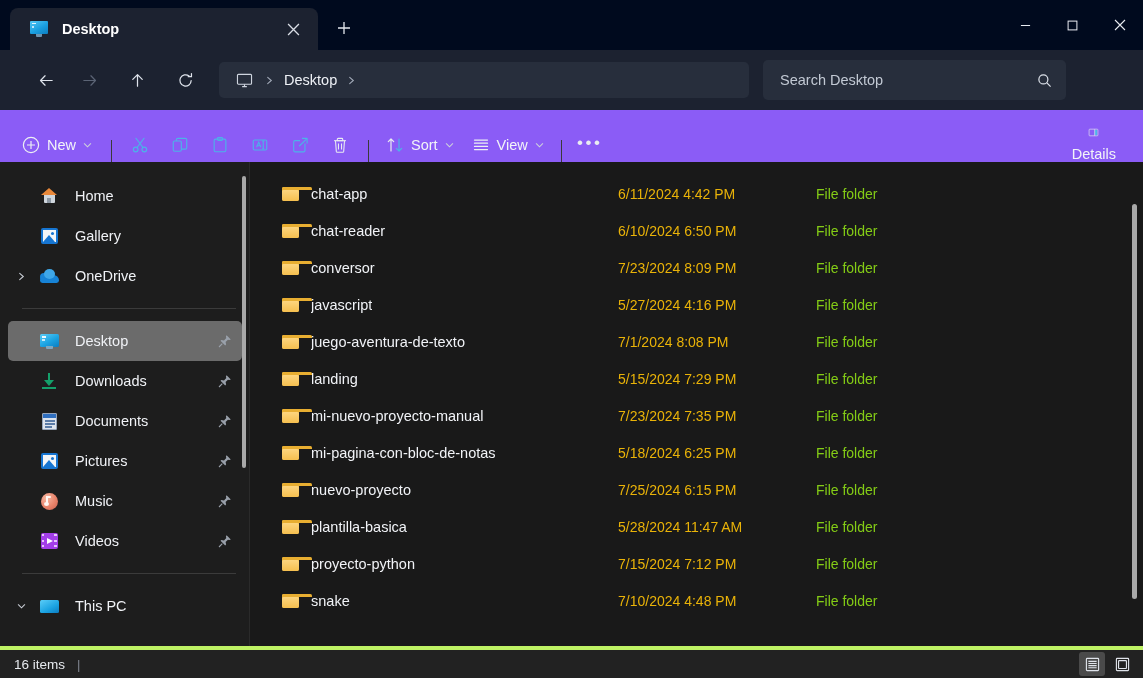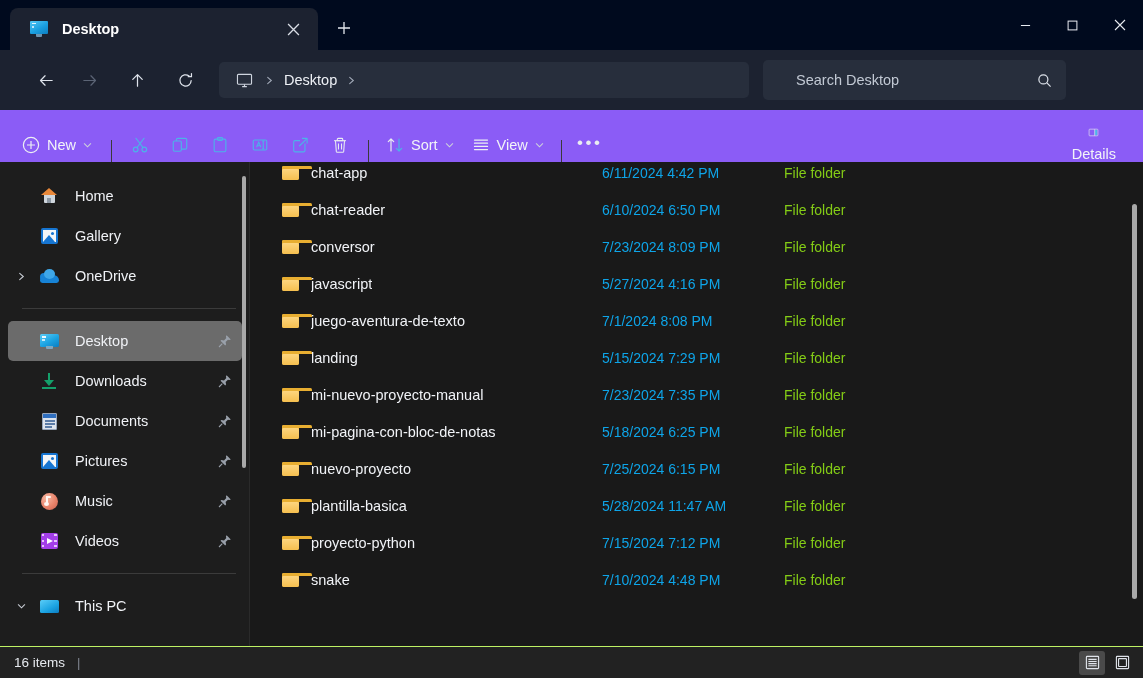--- a/index.html
+++ b/index.html
@@ -114,21 +114,21 @@
   .crumb-text { color: #eef1f6; font-size: 14.5px; padding: 0 4px; }
 
   .searchbox {
     width: 303px; height: 40px; flex: 0 0 303px;
     background: #272e3c; border-radius: 5px;
     display: flex; align-items: center;
     padding: 0 14px 0 17px;
   }
   .searchbox input {
     flex: 1 1 auto; background: transparent; border: none; outline: none;
-    color: #ffffff; font-size: 14.5px; font-family: "Liberation Sans", sans-serif; margin-left: 16px;
+    color: #ffffff; font-size: 14.5px; font-family: "Liberation Sans", sans-serif;
   }
   .searchbox input::placeholder { color: #c2c9d4; opacity: 1; }
   .search-icon { color: #dde2ea; display: flex; align-items: center; }
   .search-icon svg { width: 15px; height: 15px; }
 
   
   .cmdbar {
     height: 52px; flex: 0 0 52px;
     background: #8b5cf6;
     display: flex; align-items: flex-end;
@@ -275,55 +275,55 @@
   .col.type { width: 145px; flex: 0 0 145px; border-left: 1px solid #3a3a3a; }
   .col.size { width: 100px; flex: 0 0 100px; border-left: 1px solid #3a3a3a; }
   .col.pad  { flex: 1 1 auto; border-left: 1px solid #3a3a3a; }
   .sortmark {
     position: absolute; left: 430px; top: 6px;
     color: #b9bec7; font-size: 11px; line-height: 1;
   }
   .sortmark svg { width: 10px; height: 6px; display:block; }
 
   .rows { flex: 1 1 auto; overflow: hidden; position: relative; padding-top: 3px; }
-  .row { height: 37px; display: flex; align-items: flex-start; padding-left: 20px; }
+  .row { height: 37px; display: flex; align-items: flex-end; padding-left: 20px; gap: 16px; }
   .r-name { width: 320px; flex: 0 0 320px; display: flex; align-items: center; padding-left: 12px; }
   .folder {
     width: 17px; height: 14px; flex: 0 0 17px; position: relative; margin-right: 12px;
   }
   .folder .back {
     position: absolute; left: 0; top: 0; width: 17px; height: 14px;
     background: #f0b93f; border-radius: 1.5px 2.5px 2px 2px;
   }
   .folder .tab {
     position: absolute; left: 0; top: 0; width: 8px; height: 3px;
     background: #e8ae31; border-radius: 1.5px 1.5px 0 0;
   }
   .folder .front {
     position: absolute; left: 0; top: 3.2px; width: 17px; height: 10.8px;
     background: linear-gradient(180deg,#fdd57f 0%, #f5bf4f 100%);
     border-radius: 1.5px 1.5px 2px 2px;
   }
   .fname { font-size: 14.5px; color: #f1f3f7; white-space: nowrap; overflow: hidden; text-overflow: ellipsis; }
-  .r-date { width: 182px; flex: 0 0 182px; font-size: 14px; color: #0ea5e9; padding-left: 12px; }
+  .r-date { width: 182px; flex: 0 0 182px; font-size: 14px; color: #eab308; padding-left: 12px; }
   .r-type { width: 145px; flex: 0 0 145px; font-size: 14px; color: #84cc16; padding-left: 12px; }
   .r-size { width: 100px; flex: 0 0 100px; font-size: 14px; color: #e6e9ee; padding-left: 12px; }
 
   .list-scroll {
     position: absolute; right: 6px; top: 42px;
     width: 5px; height: 395px; background: #a8a8a8; border-radius: 2.5px;
   }
 
   
   .statusbar {
     height: 32px; flex: 0 0 32px;
     background: #222222;
     display: flex; align-items: center;
     padding: 0 8px 0 14px;
-    border-top: 1px solid #bef264;
+    border-top: 4px solid #bef264;
   }
   .status-text { font-size: 13.5px; color: #e6e9ee; }
   .status-sep { color: #7f858f; font-size: 13px; margin-left: 12px; }
   .viewtoggles { margin-left: auto; display: flex; gap: 4px; }
   .vtoggle {
     width: 26px; height: 24px; border-radius: 3px;
     display: flex; align-items: center; justify-content: center;
     color: #dfe3ea;
   }
   .vtoggle.active { background: #4a4a4a; }

